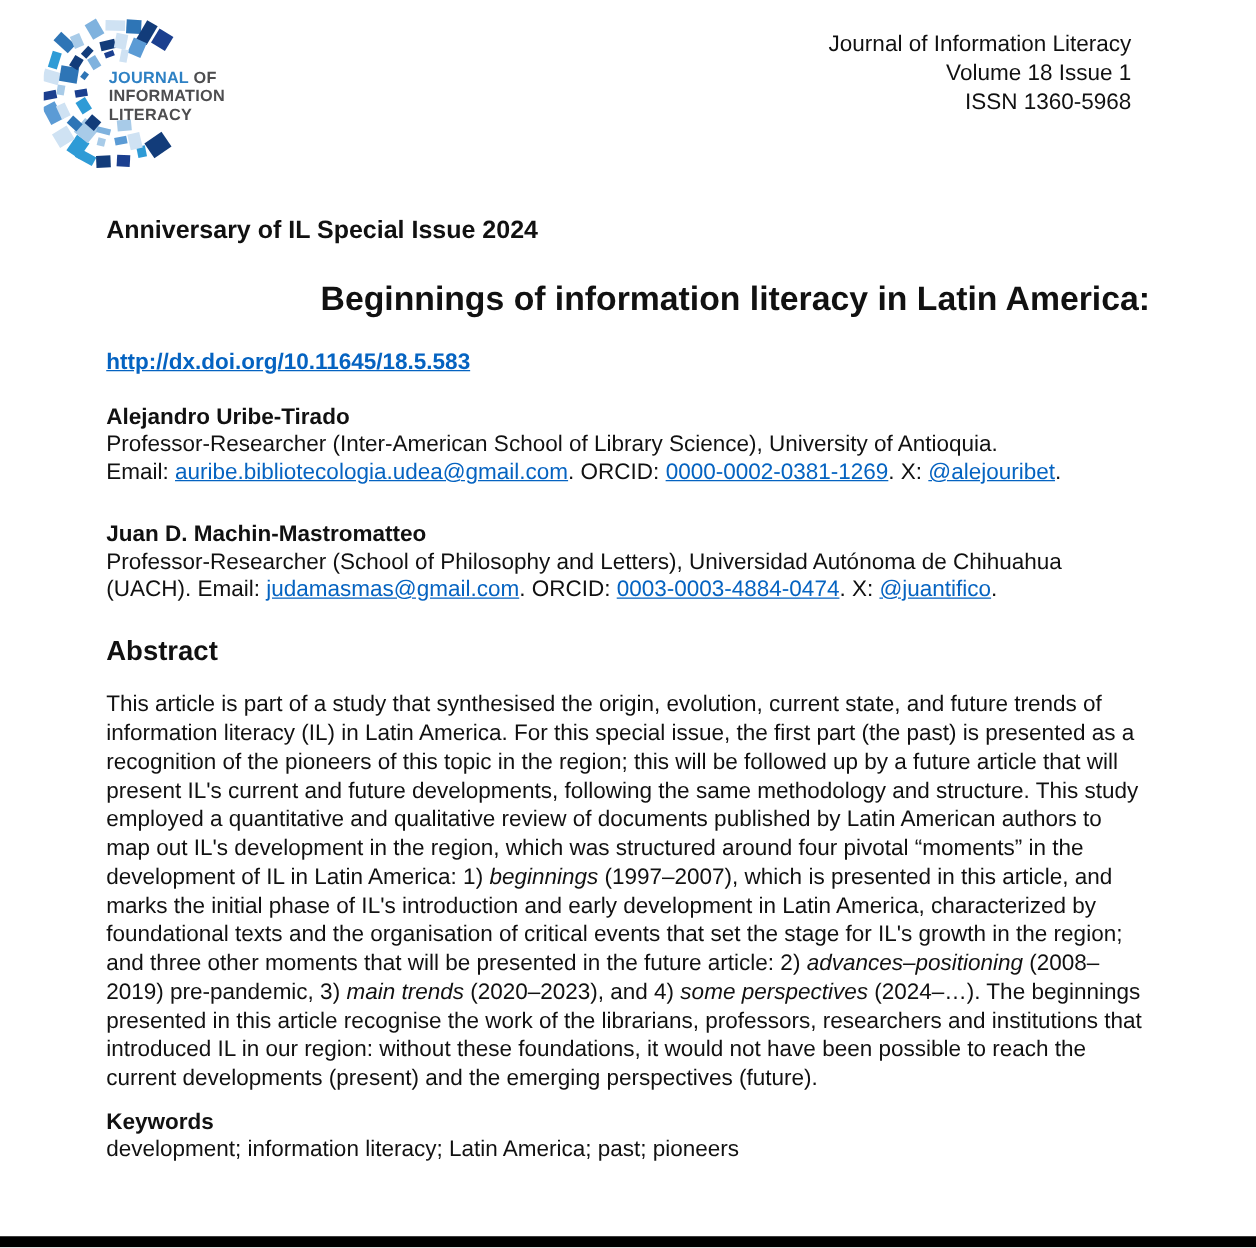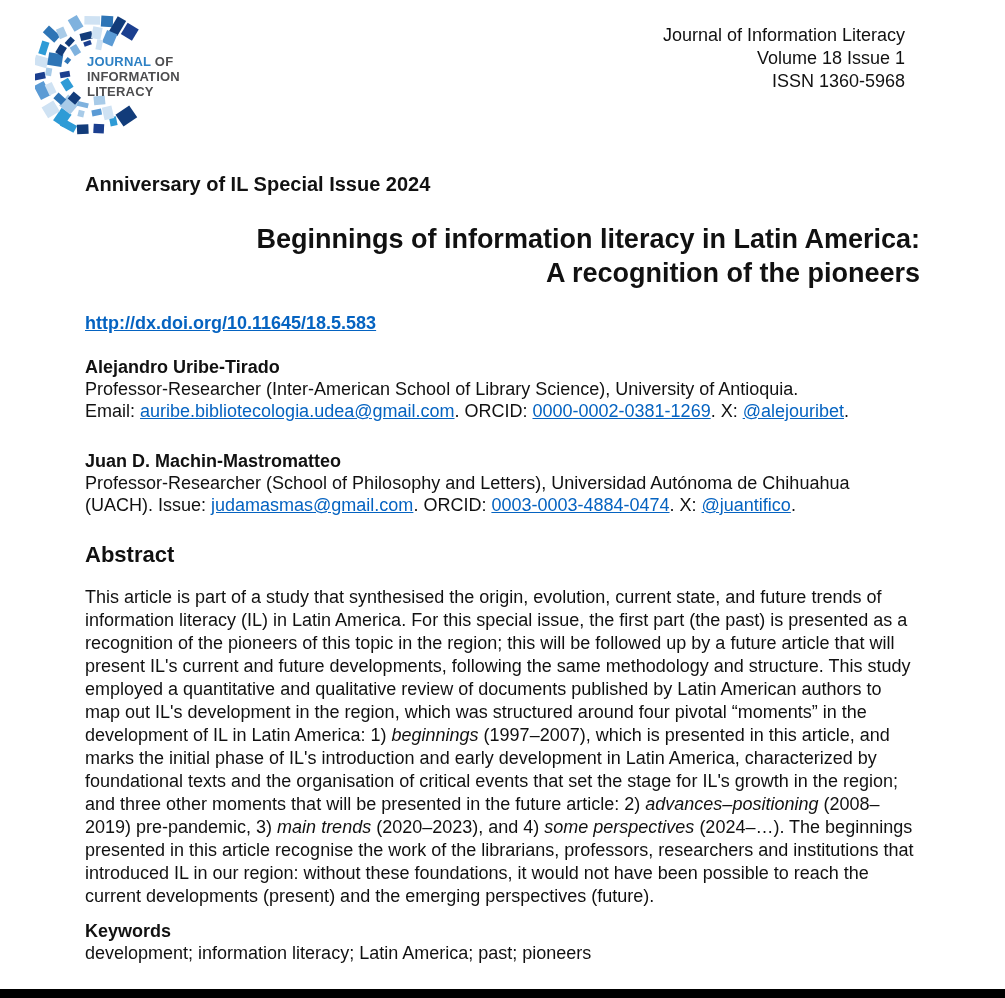--- a/index.html
+++ b/index.html
@@ -93,36 +93,35 @@
       <div>Volume 18 Issue 1</div>
       <div>ISSN 1360-5968</div>
     </div>
   </header>
 
   <main class="content">
     <h2 class="issue-heading">Anniversary of IL Special Issue 2024</h2>
 
     <h1 class="title">
       <span class="tl">Beginnings of information literacy in Latin America:</span>
-      <span class="tl">A recognition of the pioneers</span>
     </h1>
 
     <div class="doi-row">
       <a href="#" class="doi link">http://dx.doi.org/10.11645/18.5.583</a>
     </div>
 
     <section class="author">
       <div class="author-name">Alejandro Uribe-Tirado</div>
       <div class="author-line">Professor-Researcher (Inter-American School of Library Science), University of Antioquia.</div>
       <div class="author-line"><span>Email: </span><a href="#" class="link">auribe.bibliotecologia.udea@gmail.com</a><span>. ORCID: </span><a href="#" class="link">0000-0002-0381-1269</a><span>. X: </span><a href="#" class="link">@alejouribet</a><span>.</span></div>
     </section>
 
     <section class="author">
       <div class="author-name">Juan D. Machin-Mastromatteo</div>
-      <div class="author-line"><span>Professor-Researcher (School of Philosophy and Letters), Universidad Autónoma de Chihuahua</span><br><span>(UACH). Issue: </span><a href="#" class="link">judamasmas@gmail.com</a><span>. ORCID: </span><a href="#" class="link">0003-0003-4884-0474</a><span>. X: </span><a href="#" class="link">@juantifico</a><span>.</span></div>
+      <div class="author-line"><span>Professor-Researcher (School of Philosophy and Letters), Universidad Autónoma de Chihuahua</span><br><span>(UACH). Email: </span><a href="#" class="link">judamasmas@gmail.com</a><span>. ORCID: </span><a href="#" class="link">0003-0003-4884-0474</a><span>. X: </span><a href="#" class="link">@juantifico</a><span>.</span></div>
     </section>
 
     <h2 class="section-heading">Abstract</h2>
     <p class="abstract"><span>This article is part of a study that synthesised the origin, evolution, current state, and future trends of information literacy (IL) in Latin America. For this special issue, the first part (the past) is presented as a recognition of the pioneers of this topic in the region; this will be followed up by a future article that will present IL's current and future developments, following the same methodology and structure. This study employed a quantitative and qualitative review of documents published by Latin American authors to map out IL's development in the region, which was structured around four pivotal “moments” in the development of IL in Latin America: 1) </span><span class="it">beginnings</span><span> (1997–2007), which is presented in this article, and marks the initial phase of IL's introduction and early development in Latin America, characterized by foundational texts and the organisation of critical events that set the stage for IL's growth in the region; and three other moments that will be presented in the future article: 2) </span><span class="it">advances–positioning</span><span> (2008–2019) pre-pandemic, 3) </span><span class="it">main trends</span><span> (2020–2023), and 4) </span><span class="it">some perspectives</span><span> (2024–…). The beginnings presented in this article recognise the work of the librarians, professors, researchers and institutions that introduced IL in our region: without these foundations, it would not have been possible to reach the current developments (present) and the emerging perspectives (future).</span></p>
 
     <h3 class="keywords-heading">Keywords</h3>
     <div class="keywords">development; information literacy; Latin America; past; pioneers</div>
   </main>
 
   <div class="bottom-bar"></div>

